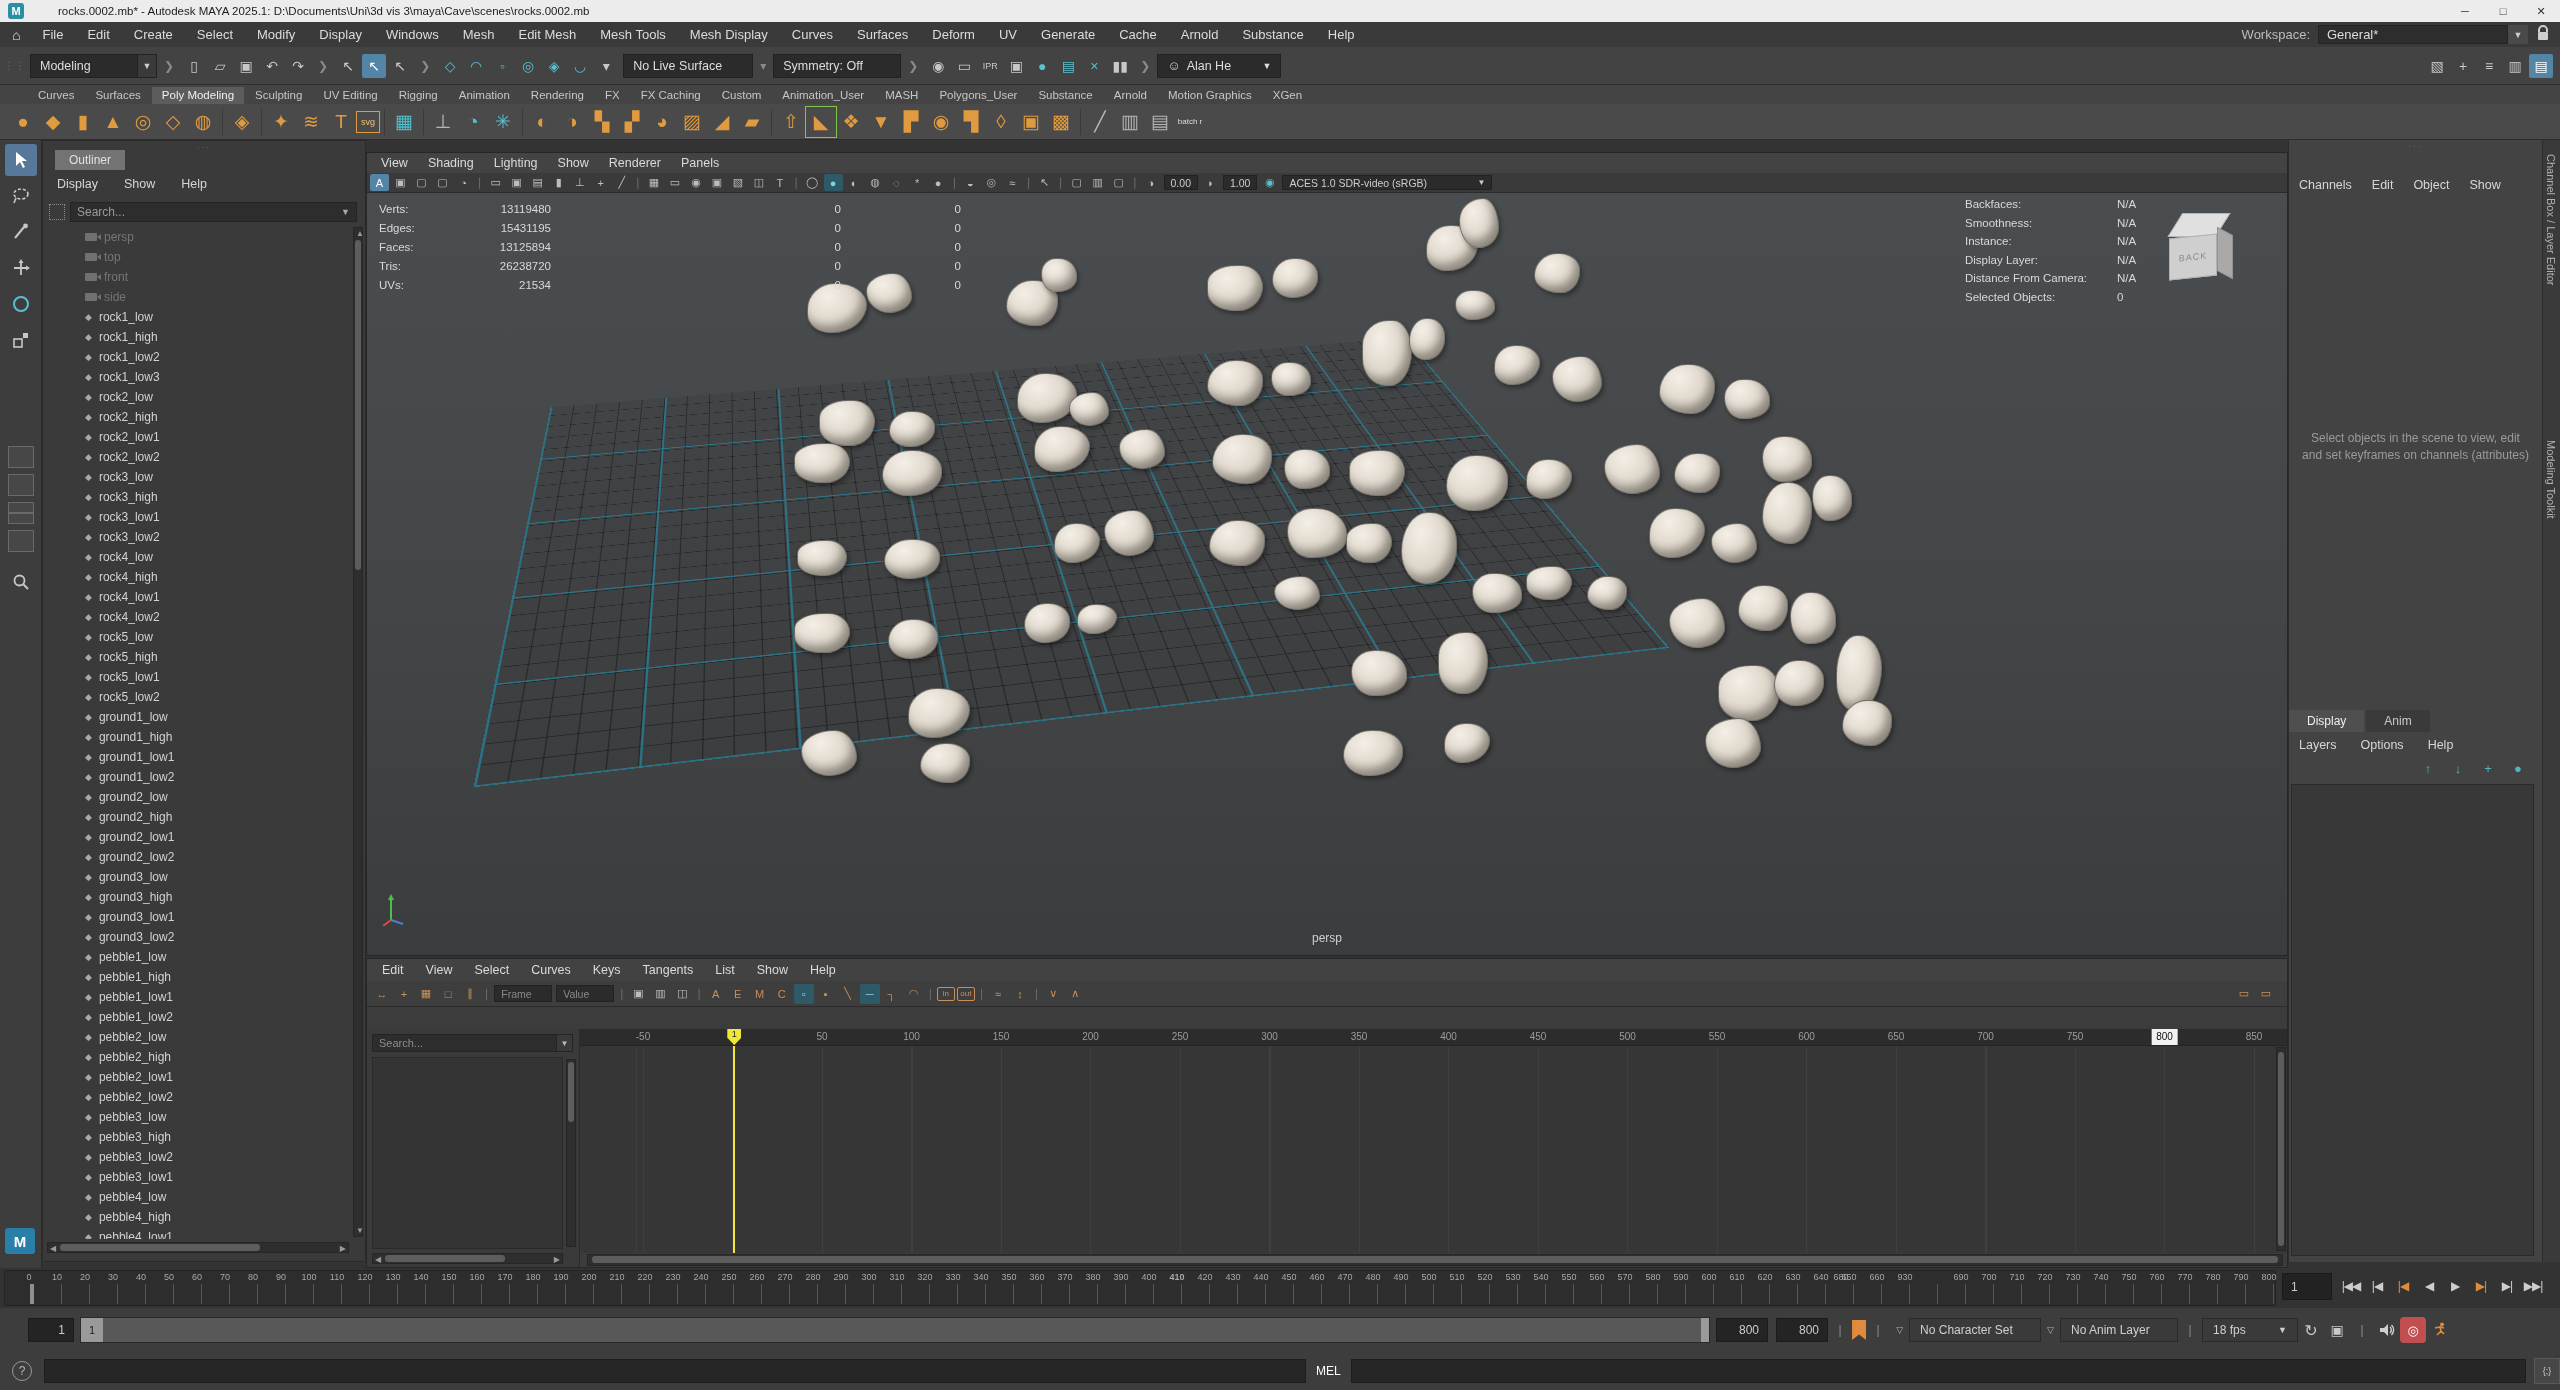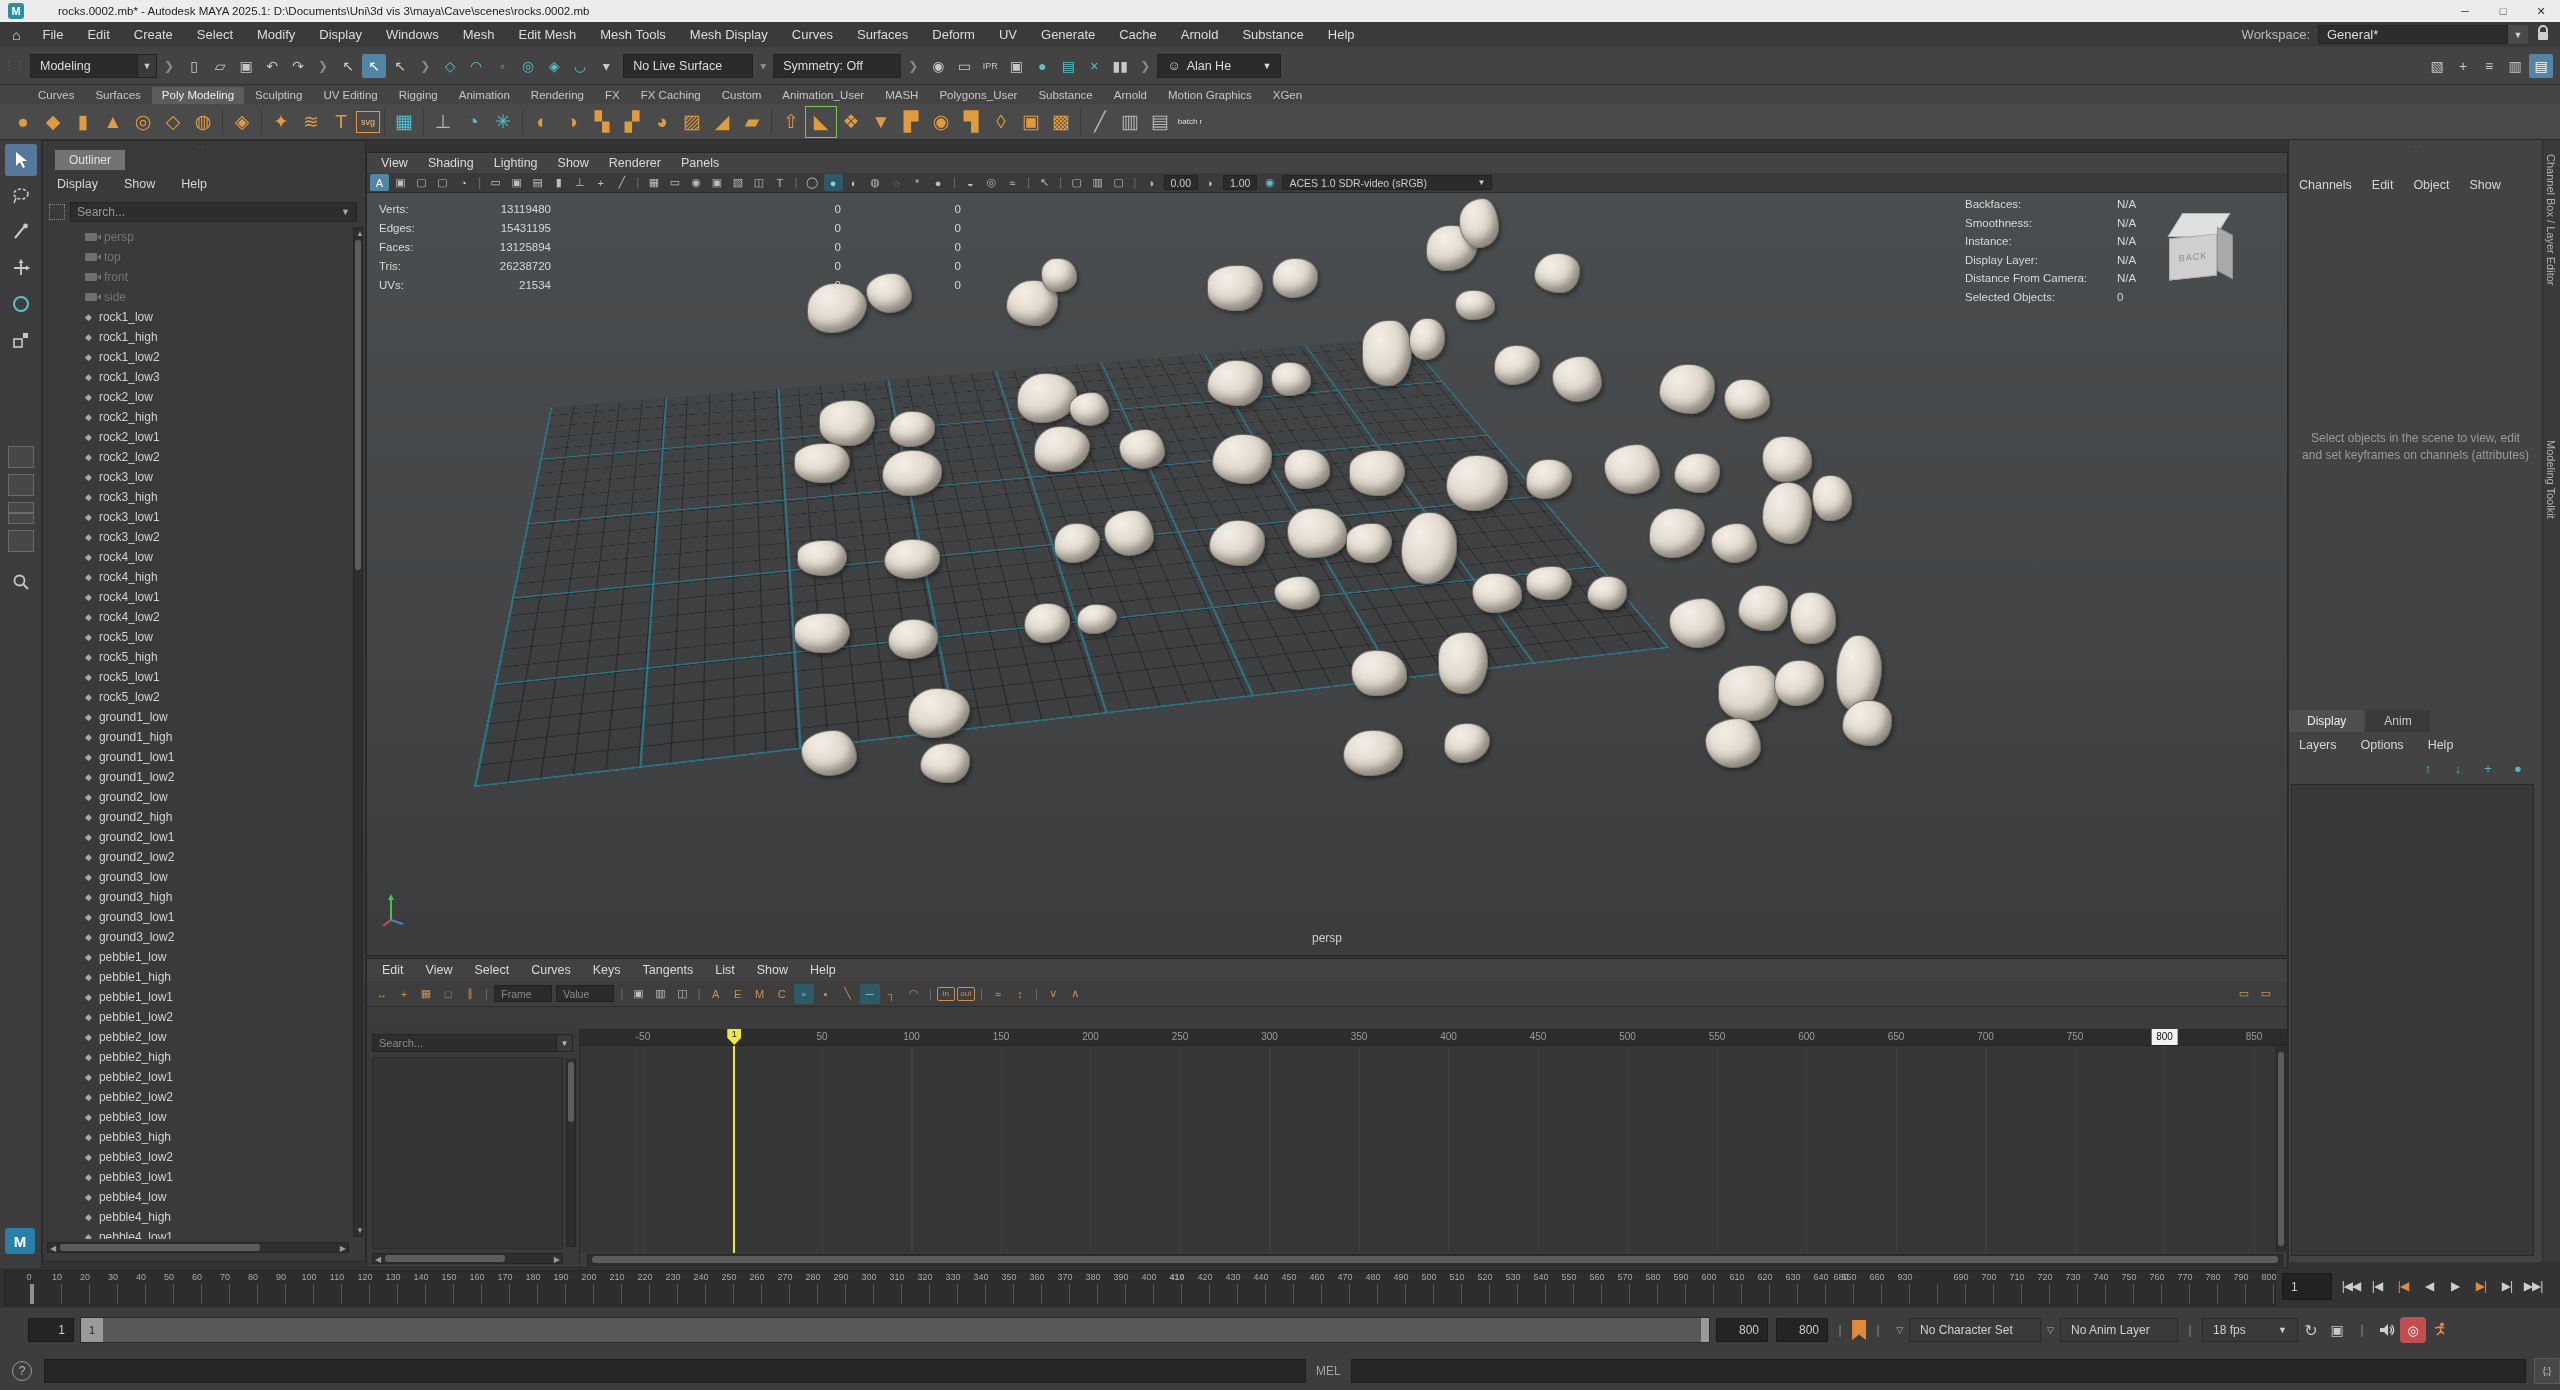--- a/index.html
+++ b/index.html
@@ -189,21 +189,21 @@
   #range-endnub { position:absolute; right:0; top:0; width:8px; height:24px; background:#9a9a9a; }
   .ddbox { height:24px; background:#3a3a3a; border:1px solid #2a2a2a; color:#cfcfcf; display:flex; align-items:center; padding:0 10px; font-size:12px; white-space:nowrap; }
   .tri { font-size:9px; color:#b5b5b5; margin:0 6px; }
   #bookmark { width:14px; height:20px; background:#e08b3c; clip-path:polygon(0 0,100% 0,100% 100%,50% 72%,0 100%); position:relative; }
   #redbtn { width:26px; height:26px; background:#c14f4f; border-radius:4px; display:flex; align-items:center; justify-content:center; color:#fff; font-size:13px; }
 
   
   #cmdrow { position:absolute; left:0; top:1352px; width:2560px; height:38px; background:#3d3d3d; display:flex; align-items:center; }
   #help-circ { width:20px; height:20px; border:1px solid #9a9a9a; border-radius:50%; color:#b5b5b5; display:flex; align-items:center; justify-content:center; font-size:12px; margin:0 12px; }
   .cmdfield { height:24px; background:#262626; border:1px solid #1d1d1d; }
-  #mel-label { margin:0 10px; color:#a3a3a3; font-size:12px; }
+  #mel-label { margin:0 10px; color:#ffffff; font-size:12px; }
   #script-btn { width:26px; height:26px; border:1px solid #5a5a5a; background:#474747; color:#ccc; font-size:9px; display:flex; align-items:center; justify-content:center; margin-left:8px; }
 </style>
 </head>
 <body>
 
 <div id="titlebar">
   <div id="maya-badge">M</div>
   <div id="tb-title">rocks.0002.mb* - Autodesk MAYA 2025.1: D:\Documents\Uni\3d vis 3\maya\Cave\scenes\rocks.0002.mb</div>
   <div id="win-btns">
     <div class="win-btn">─</div>

